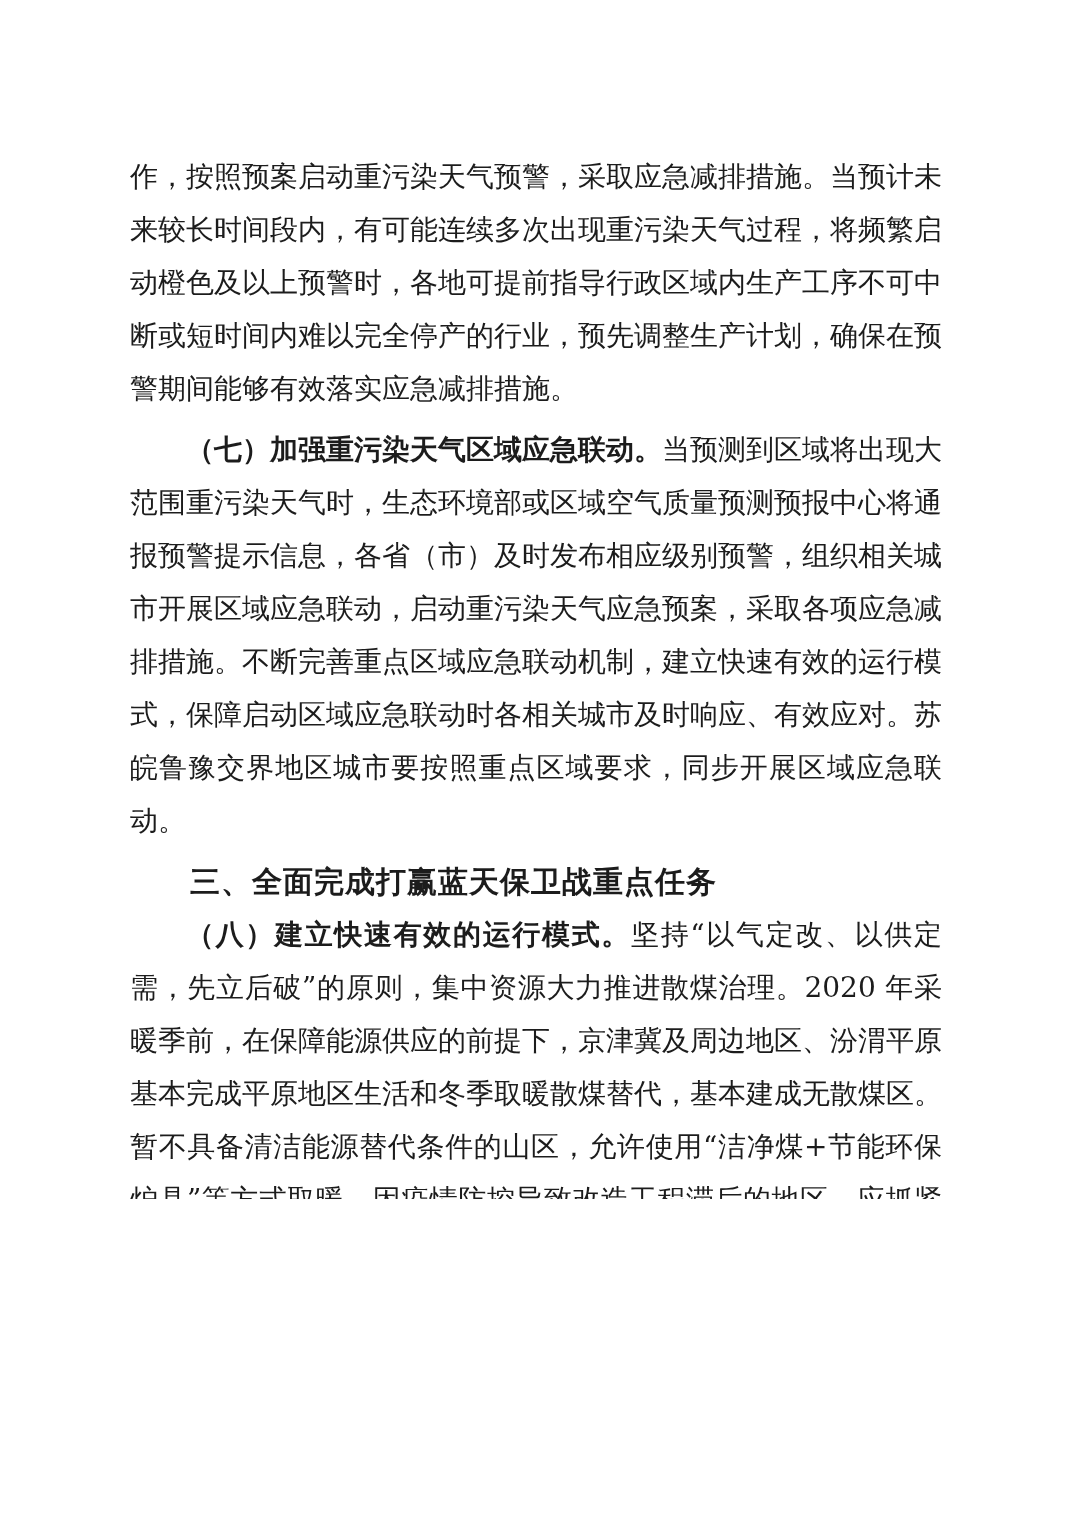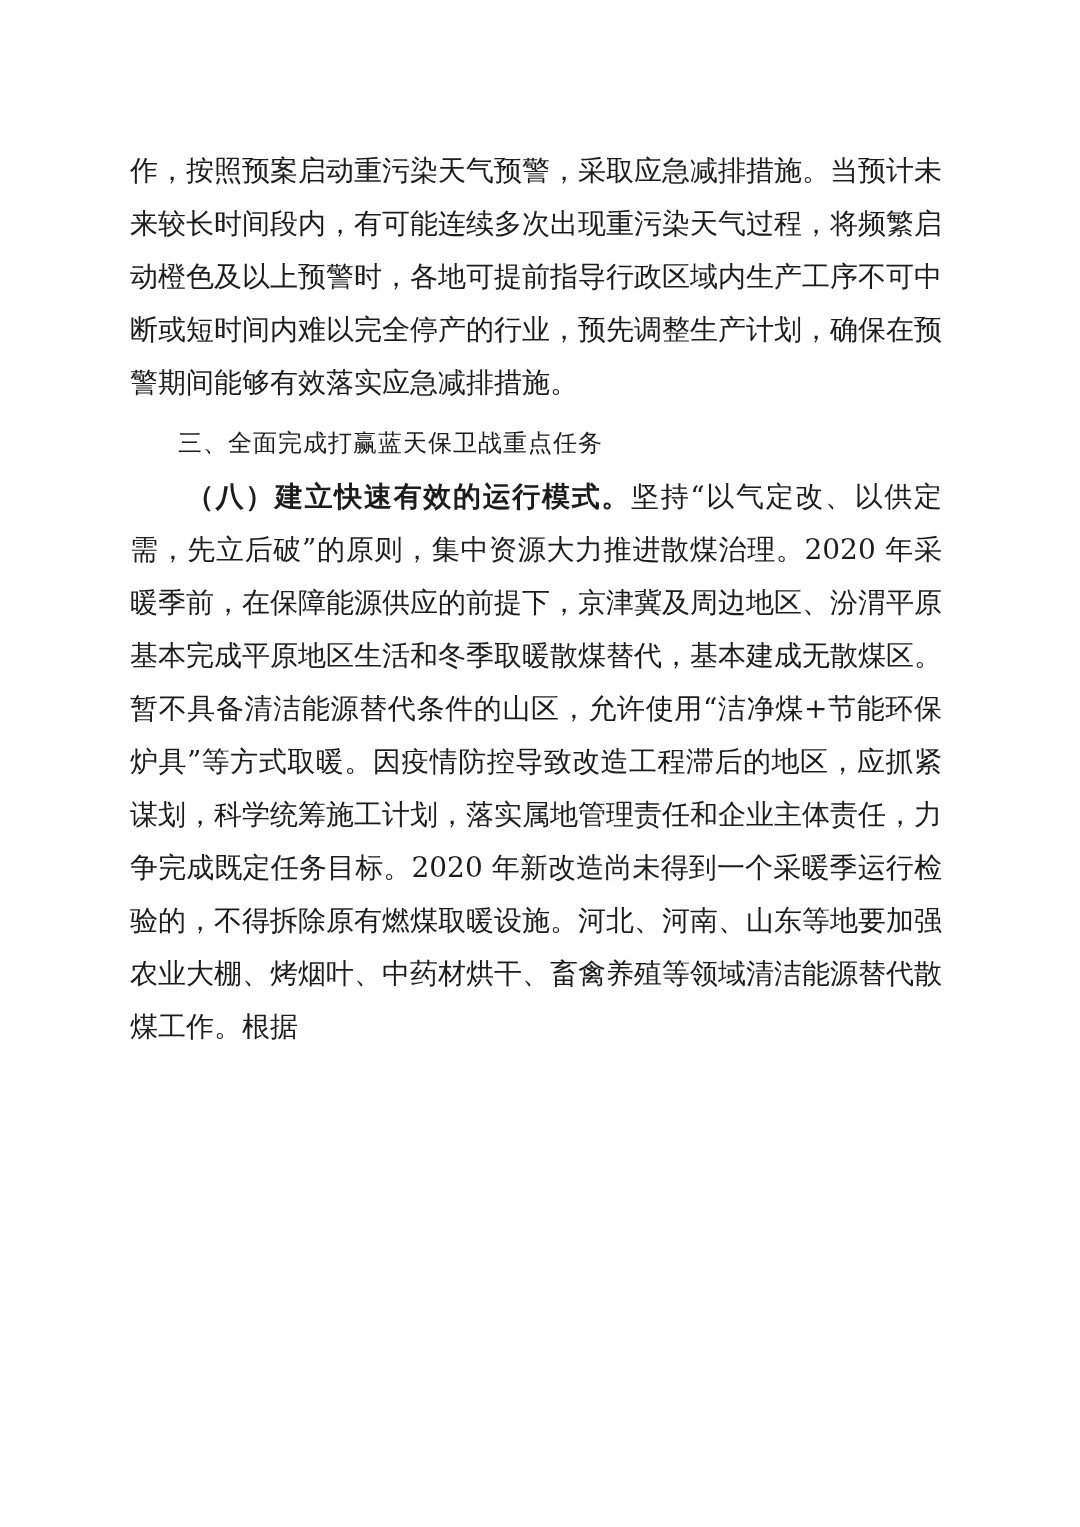--- a/index.html
+++ b/index.html
@@ -4,21 +4,21 @@
 <style>
   html, body {
     margin: 0;
     padding: 0;
     background: #ffffff;
   }
   .page {
     position: relative;
     width: 1080px;
     height: 1189px;
-    margin: 4px auto;
+    margin: 10px auto;
     background: #ffffff;
     color: #1c1c1c;
     font-family: "DejaVu Serif", "Liberation Serif", serif;
     overflow: hidden;
   }
   .content {
     position: absolute;
     left: 130px;
     top: 140px;
     width: 812px;
@@ -35,22 +35,22 @@
   }
   .indent {
     text-indent: 2em;
   }
   .lead {
     font-weight: bold;
   }
   .section-heading {
     margin: 8px 0 0 0;
     font-family: "DejaVu Sans", "Liberation Sans", sans-serif;
-    font-weight: normal;
-    font-size: 24px;
+    font-weight: bold;
+    font-size: 30px;
     line-height: 53px;
     text-indent: 2em;
     letter-spacing: 1px;
   }
   .page-number {
     position: absolute;
     top: 1394px;
     right: 140px;
     font-size: 27px;
     line-height: 30px;
@@ -62,20 +62,23 @@
 </head>
 <body>
 
 <div class="page">
   <div class="content">
 
     <p class="para">
       <span>作，按照预案启动重污染天气预警，采取应急减排措施。当预计未来较长时间段内，有可能连续多次出现重污染天气过程，将频繁启动橙色及以上预警时，各地可提前指导行政区域内生产工序不可中断或短时间内难以完全停产的行业，预先调整生产计划，确保在预警期间能够有效落实应急减排措施。</span>
     </p>
 
+    <p class="para indent">
+      <span class="lead">（七）加强重污染天气区域应急联动。</span><span>当预测到区域将出现大范围重污染天气时，生态环境部或区域空气质量预测预报中心将通报预警提示信息，各省（市）及时发布相应级别预警，组织相关城市开展区域应急联动，启动重污染天气应急预案，采取各项应急减排措施。不断完善重点区域应急联动机制，建立快速有效的运行模式，保障启动区域应急联动时各相关城市及时响应、有效应对。苏皖鲁豫交界地区城市要按照重点区域要求，同步开展区域应急联动。</span>
+    </p>
 
     <h2 class="section-heading">三、全面完成打赢蓝天保卫战重点任务</h2>
 
     <p class="para indent">
       <span class="lead">（八）建立快速有效的运行模式。</span><span>坚持“以气定改、以供定需，先立后破”的原则，集中资源大力推进散煤治理。2020 年采暖季前，在保障能源供应的前提下，京津冀及周边地区、汾渭平原基本完成平原地区生活和冬季取暖散煤替代，基本建成无散煤区。暂不具备清洁能源替代条件的山区，允许使用“洁净煤+节能环保炉具”等方式取暖。因疫情防控导致改造工程滞后的地区，应抓紧谋划，科学统筹施工计划，落实属地管理责任和企业主体责任，力争完成既定任务目标。2020 年新改造尚未得到一个采暖季运行检验的，不得拆除原有燃煤取暖设施。河北、河南、山东等地要加强农业大棚、烤烟叶、中药材烘干、畜禽养殖等领域清洁能源替代散煤工作。根据</span>
     </p>
 
   </div>
 
   <div class="page-number">— 5 —</div>

